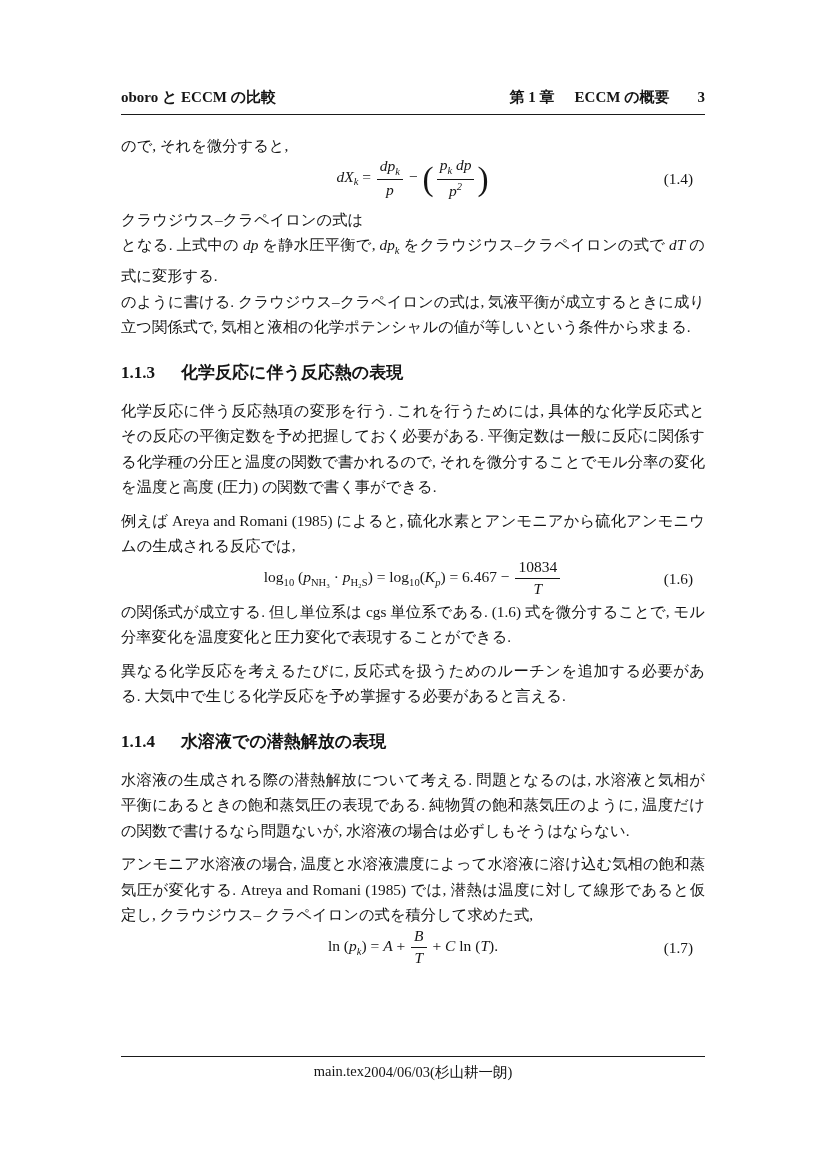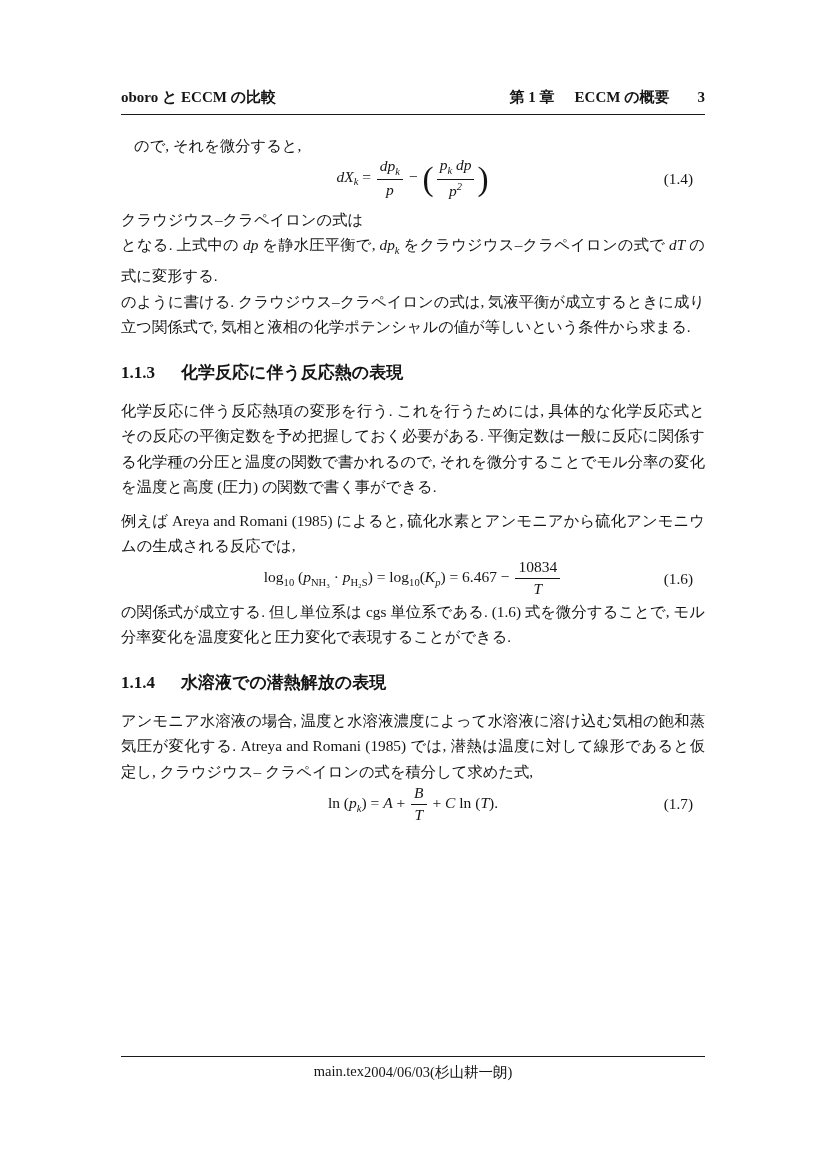--- a/index.html
+++ b/index.html
@@ -18,21 +18,21 @@
     font-weight:bold; font-size:15px;gap:39px;
   }
   .pghead .h-chtitle { margin-left:20px; }
   .pghead .h-page { margin-left:28px; }
 
   
   .para {
     margin:0; font-size:15.3px; line-height:25.5px;
     text-align:justify; text-justify:inter-ideograph;
   }
-  .mt-first { margin-top:18px;margin-left:13px; }
+  .mt-first { margin-top:18px; }
   .mt-para  { margin-top:8px; }
 
   .m   { font-style:italic; font-family:"Liberation Serif","DejaVu Serif",serif; }
   .r   { font-style:normal; }
   .msub{ font-style:italic; font-size:68%; vertical-align:-0.35em; }
   .msup{ font-style:italic; font-size:68%; vertical-align:0.55em; }
   .rsub{ font-style:normal; font-size:68%; vertical-align:-0.35em; }
 
   
   .sec {
@@ -100,25 +100,27 @@
 
     <p class="para mt-para"><span>例えば </span><span class="r">Areya and Romani (1985)</span><span> によると, 硫化水素とアンモニアから硫化アンモニウムの生成される反応では,</span></p>
 
     <div class="eqrow">
       <span class="eqbody"><span class="r">log</span><span class="rsub">10</span><span class="r"> (</span><span class="m">p</span><span class="rsub">NH₃</span><span class="r"> · </span><span class="m">p</span><span class="rsub">H₂S</span><span class="r">) = </span><span class="r">log</span><span class="rsub">10</span><span class="r">(</span><span class="m">K</span><span class="msub">p</span><span class="r">) = 6.467 − </span><span class="frac"><span class="fn"><span class="r">10834</span></span><span class="fd"><span class="m">T</span></span></span></span>
       <span class="eqnum">(1.6)</span>
     </div>
 
     <p class="para"><span>の関係式が成立する.  但し単位系は </span><span class="r">cgs</span><span> 単位系である. </span><span class="r">(1.6)</span><span> 式を微分することで, モル分率変化を温度変化と圧力変化で表現することができる.</span></p>
 
+    <p class="para mt-para"><span>異なる化学反応を考えるたびに, 反応式を扱うためのルーチンを追加する必要がある.  大気中で生じる化学反応を予め掌握する必要があると言える.</span></p>
 
     <h3 class="sec">
       <span class="secnum">1.1.4</span><span class="sectitle">水溶液での潜熱解放の表現</span>
     </h3>
 
+    <p class="para"><span>水溶液の生成される際の潜熱解放について考える. 問題となるのは, 水溶液と気相が平衡にあるときの飽和蒸気圧の表現である.  純物質の飽和蒸気圧のように, 温度だけの関数で書けるなら問題ないが, 水溶液の場合は必ずしもそうはならない.</span></p>
 
     <p class="para mt-para"><span>アンモニア水溶液の場合, 温度と水溶液濃度によって水溶液に溶け込む気相の飽和蒸気圧が変化する.  </span><span class="r">Atreya and Romani (1985)</span><span> では, 潜熱は温度に対して線形であると仮定し, クラウジウス– クラペイロンの式を積分して求めた式,</span></p>
 
     <div class="eqrow">
       <span class="eqbody"><span class="r">ln (</span><span class="m">p</span><span class="msub">k</span><span class="r">) = </span><span class="m">A</span><span class="r"> + </span><span class="frac"><span class="fn"><span class="m">B</span></span><span class="fd"><span class="m">T</span></span></span><span class="r"> + </span><span class="m">C</span><span class="r"> ln (</span><span class="m">T</span><span class="r">).</span></span>
       <span class="eqnum">(1.7)</span>
     </div>
 
 
   </div>

